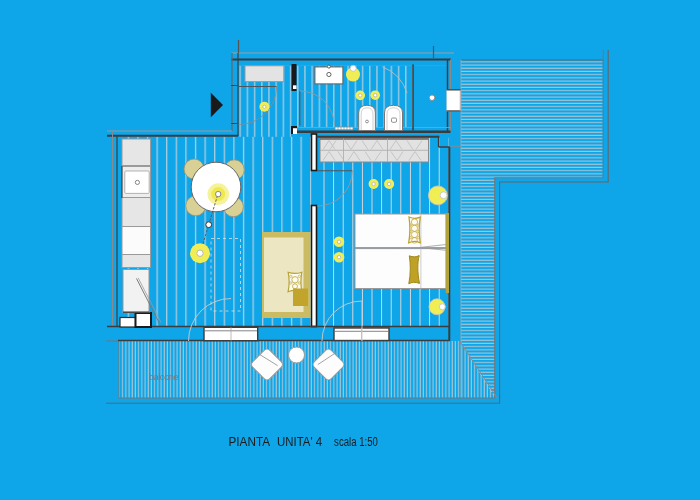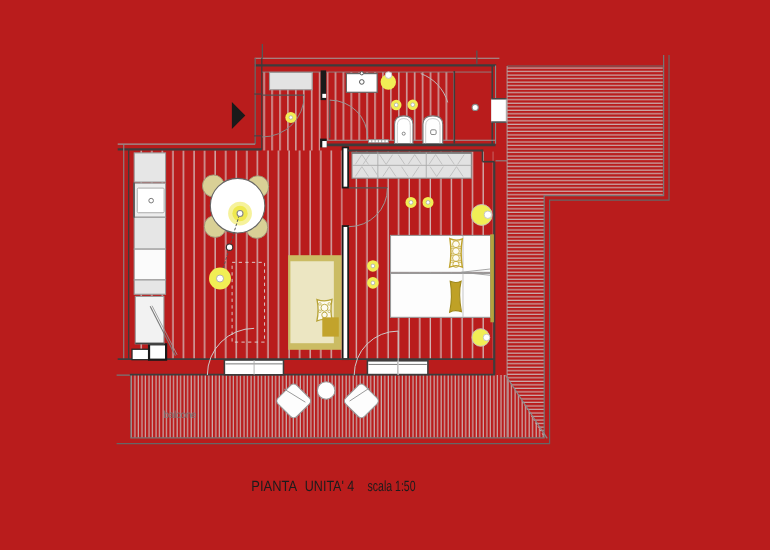--- a/index.html
+++ b/index.html
@@ -1,16 +1,16 @@
 <!DOCTYPE html>
 <html><head>
 <meta charset="utf-8">
 <style>
 html,body{margin:0;padding:0;background:#ffffff;}
-#page{width:700px;height:500px;position:relative;background:#b91c1c;font-family:"Liberation Sans", sans-serif;}
+#page{width:700px;height:500px;position:relative;background:#0ea5e9;font-family:"Liberation Sans", sans-serif;}
 svg{position:absolute;top:0;left:0;}
 </style>
 </head>
 <body>
 <div id="page">
 <svg width="700" height="500" viewBox="0 0 700 500">
 <defs>
 <pattern id="fl" width="7.2" height="12" patternUnits="userSpaceOnUse">
           <line x1="2.6" y1="0" x2="2.6" y2="12" stroke="#dadada" stroke-width="1"></line>
         </pattern>

